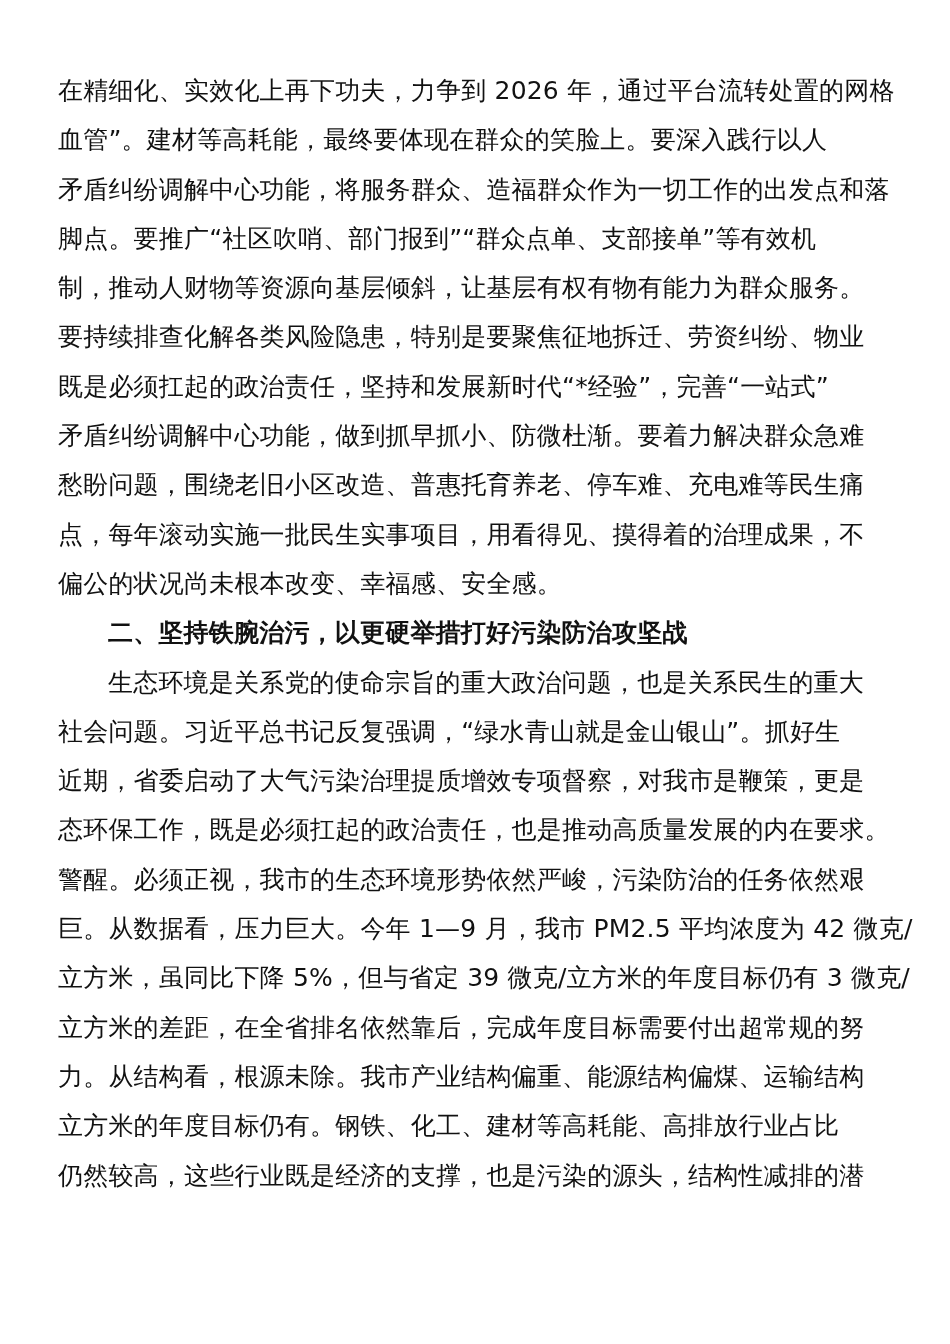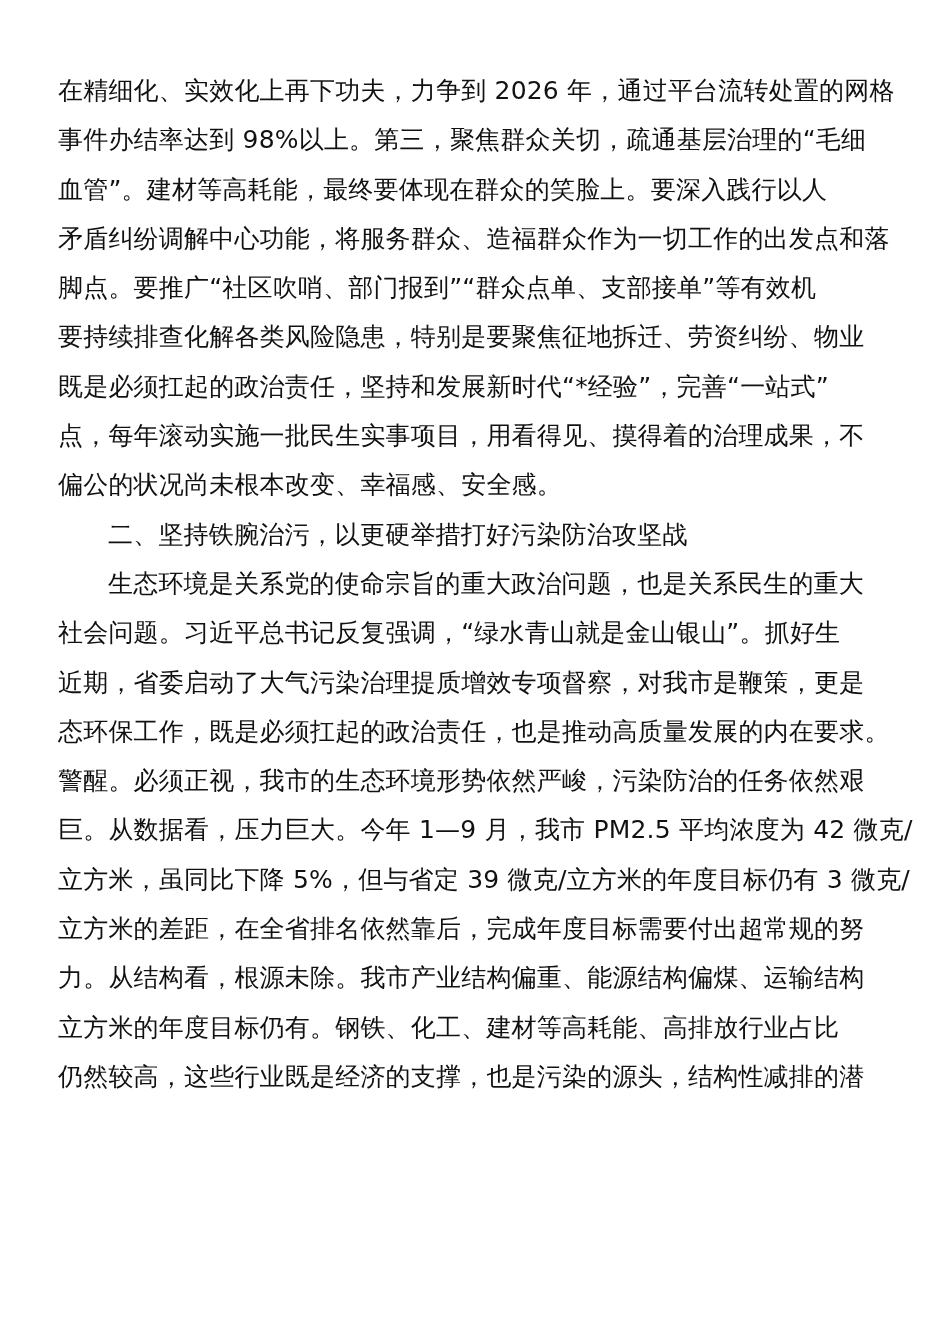--- a/index.html
+++ b/index.html
@@ -10,34 +10,36 @@
     display: block;
     height: 49.3px;
     line-height: 49.3px;
     font-family: "DejaVu Sans", "Liberation Sans", sans-serif;
     font-size: 25px;
     color: #111111;
     white-space: nowrap;
     letter-spacing: 0.2px;
   }
   .indent { padding-left: 50px; }
-  .heading { font-family: "DejaVu Serif", "Liberation Serif", serif; }
+  .heading { font-family: "DejaVu Serif", "Liberation Serif", serif; font-weight: bold; }
 </style>
 </head>
 <body>
 
 <div class="page">
   <div class="content">
     <span class="line">在精细化、实效化上再下功夫，力争到 2026 年，通过平台流转处置的网格</span>
-    <span class="line">事件办结率达到 98%以上。第三，聚焦群众关切，疏通基层治理的“毛细</span>
     <span class="line">血管”。建材等高耗能，最终要体现在群众的笑脸上。要深入践行以人</span>
     <span class="line">矛盾纠纷调解中心功能，将服务群众、造福群众作为一切工作的出发点和落</span>
     <span class="line">脚点。要推广“社区吹哨、部门报到”“群众点单、支部接单”等有效机</span>
+    <span class="line">制，推动人财物等资源向基层倾斜，让基层有权有物有能力为群众服务。</span>
     <span class="line">要持续排查化解各类风险隐患，特别是要聚焦征地拆迁、劳资纠纷、物业</span>
     <span class="line">既是必须扛起的政治责任，坚持和发展新时代“*经验”，完善“一站式”</span>
+    <span class="line">矛盾纠纷调解中心功能，做到抓早抓小、防微杜渐。要着力解决群众急难</span>
+    <span class="line">愁盼问题，围绕老旧小区改造、普惠托育养老、停车难、充电难等民生痛</span>
     <span class="line">点，每年滚动实施一批民生实事项目，用看得见、摸得着的治理成果，不</span>
     <span class="line">偏公的状况尚未根本改变、幸福感、安全感。</span>
     <span class="line indent heading">二、坚持铁腕治污，以更硬举措打好污染防治攻坚战</span>
     <span class="line indent">生态环境是关系党的使命宗旨的重大政治问题，也是关系民生的重大</span>
     <span class="line">社会问题。习近平总书记反复强调，“绿水青山就是金山银山”。抓好生</span>
     <span class="line">近期，省委启动了大气污染治理提质增效专项督察，对我市是鞭策，更是</span>
     <span class="line">态环保工作，既是必须扛起的政治责任，也是推动高质量发展的内在要求。</span>
     <span class="line">警醒。必须正视，我市的生态环境形势依然严峻，污染防治的任务依然艰</span>
     <span class="line">巨。从数据看，压力巨大。今年 1—9 月，我市 PM2.5 平均浓度为 42 微克/</span>
     <span class="line">立方米，虽同比下降 5%，但与省定 39 微克/立方米的年度目标仍有 3 微克/</span>

